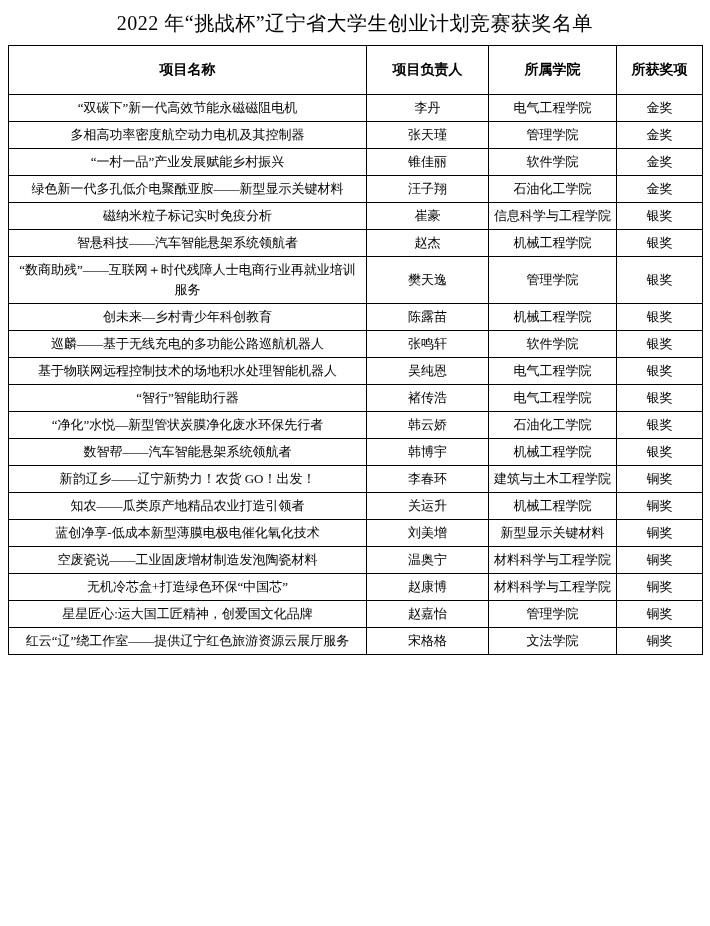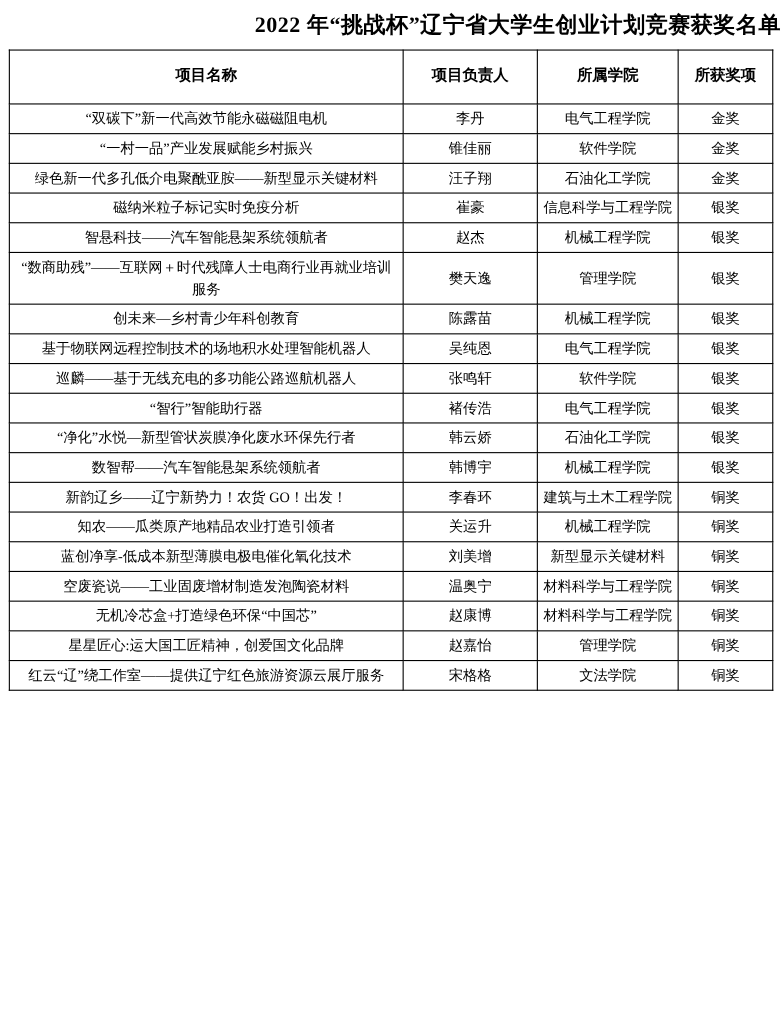--- a/index.html
+++ b/index.html
@@ -8,22 +8,22 @@
     background: #ffffff;
   }
   body {
     width: 710px;
     height: 926px;
     font-family: "Liberation Serif", "DejaVu Serif", serif;
     color: #000000;
     overflow: hidden;
   }
   .doc-title {
-    text-align: right;
-    font-weight: bold;
+    text-align: center;
+    font-weight: normal;
     font-size: 20px;
     letter-spacing: 0.5px;
     margin: 10px 0 9px 0;
     line-height: 26px;
   }
   table.awards {
     border-collapse: collapse;
     table-layout: fixed;
     width: 694px;
     margin: 0 8px;
@@ -72,20 +72,26 @@
     </tr>
   </thead>
   <tbody>
   <tr>
     <td class="cell-project">“双碳下”新一代高效节能永磁磁阻电机</td>
     <td class="cell-leader">李丹</td>
     <td class="cell-college">电气工程学院</td>
     <td class="cell-award">金奖</td>
   </tr>
 
+  <tr>
+    <td class="cell-project">多相高功率密度航空动力电机及其控制器</td>
+    <td class="cell-leader">张天瑾</td>
+    <td class="cell-college">管理学院</td>
+    <td class="cell-award">金奖</td>
+  </tr>
 
 
   <tr>
     <td class="cell-project">“一村一品”产业发展赋能乡村振兴</td>
     <td class="cell-leader">锥佳丽</td>
     <td class="cell-college">软件学院</td>
     <td class="cell-award">金奖</td>
   </tr>
 
 
@@ -118,34 +124,34 @@
   </tr>
 
   <tr>
     <td class="cell-project">创未来—乡村青少年科创教育</td>
     <td class="cell-leader">陈露苗</td>
     <td class="cell-college">机械工程学院</td>
     <td class="cell-award">银奖</td>
   </tr>
 
   <tr>
+    <td class="cell-project">巡麟——基于无线充电的多功能公路巡航机器人</td>
+    <td class="cell-leader">张鸣轩</td>
+    <td class="cell-college">软件学院</td>
+    <td class="cell-award">银奖</td>
+  </tr>
+
+  <tr>
     <td class="cell-project">基于物联网远程控制技术的场地积水处理智能机器人</td>
     <td class="cell-leader">吴纯恩</td>
     <td class="cell-college">电气工程学院</td>
     <td class="cell-award">银奖</td>
   </tr>
 
   <tr>
-    <td class="cell-project">巡麟——基于无线充电的多功能公路巡航机器人</td>
-    <td class="cell-leader">张鸣轩</td>
-    <td class="cell-college">软件学院</td>
-    <td class="cell-award">银奖</td>
-  </tr>
-
-  <tr>
     <td class="cell-project">“智行”智能助行器</td>
     <td class="cell-leader">褚传浩</td>
     <td class="cell-college">电气工程学院</td>
     <td class="cell-award">银奖</td>
   </tr>
 
   <tr>
     <td class="cell-project">“净化”水悦—新型管状炭膜净化废水环保先行者</td>
     <td class="cell-leader">韩云娇</td>
     <td class="cell-college">石油化工学院</td>

